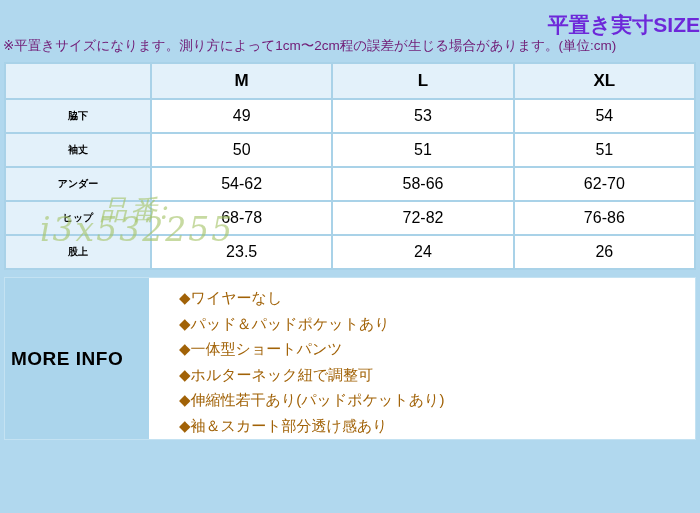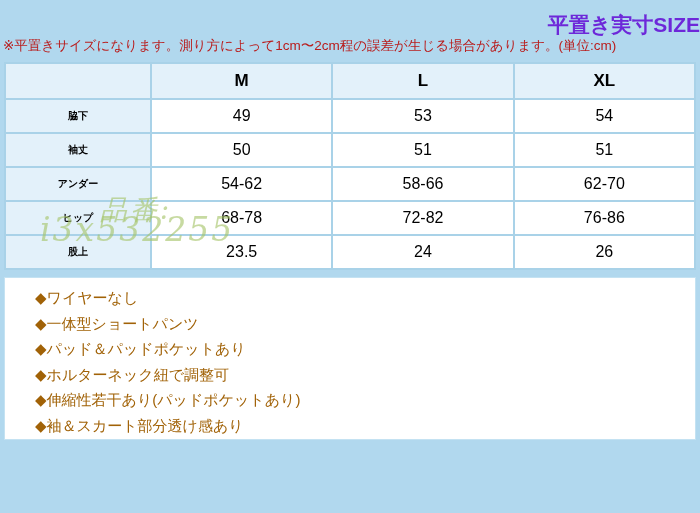--- a/index.html
+++ b/index.html
@@ -16,21 +16,21 @@
     text-align: right;
     font-weight: bold;
     font-size: 21px;
     color: #6d28d9;
     padding-top: 11px;
     height: 35px;
     line-height: 28px;
   }
   .note {
     font-size: 13.5px;
-    color: #b91c1c;
+    color: #701a75;
     padding: 0 3px 0 3px;
     height: 27px;
     line-height: 22px;
     white-space: nowrap;
   }
   table.size-table {
     border-collapse: collapse;
     margin: 0 4px;
     width: 692px;
     table-layout: fixed;
@@ -145,24 +145,25 @@
   <tr>
     <td class="row-label">股上</td>
     <td>23.5</td>
     <td>24</td>
     <td>26</td>
   </tr>
 </tbody>
   </table>
 
 <div class="more-info">
+  <div class="more-info-label">MORE INFO</div>
   <div class="more-info-body">
     <div class="more-info-item">◆ワイヤーなし</div>
+    <div class="more-info-item">◆パッド＆パッドポケットあり</div>
     <div class="more-info-item">◆一体型ショートパンツ</div>
-    <div class="more-info-item">◆パッド＆パッドポケットあり</div>
     <div class="more-info-item">◆ホルターネック紐で調整可</div>
     <div class="more-info-item">◆伸縮性若干あり(パッドポケットあり)</div>
     <div class="more-info-item">◆袖＆スカート部分透け感あり</div>
   </div>
 </div>
 
 <div class="watermark watermark-line1">品番:</div>
 <div class="watermark watermark-line2">i3x532255</div>
 
 </body></html>

